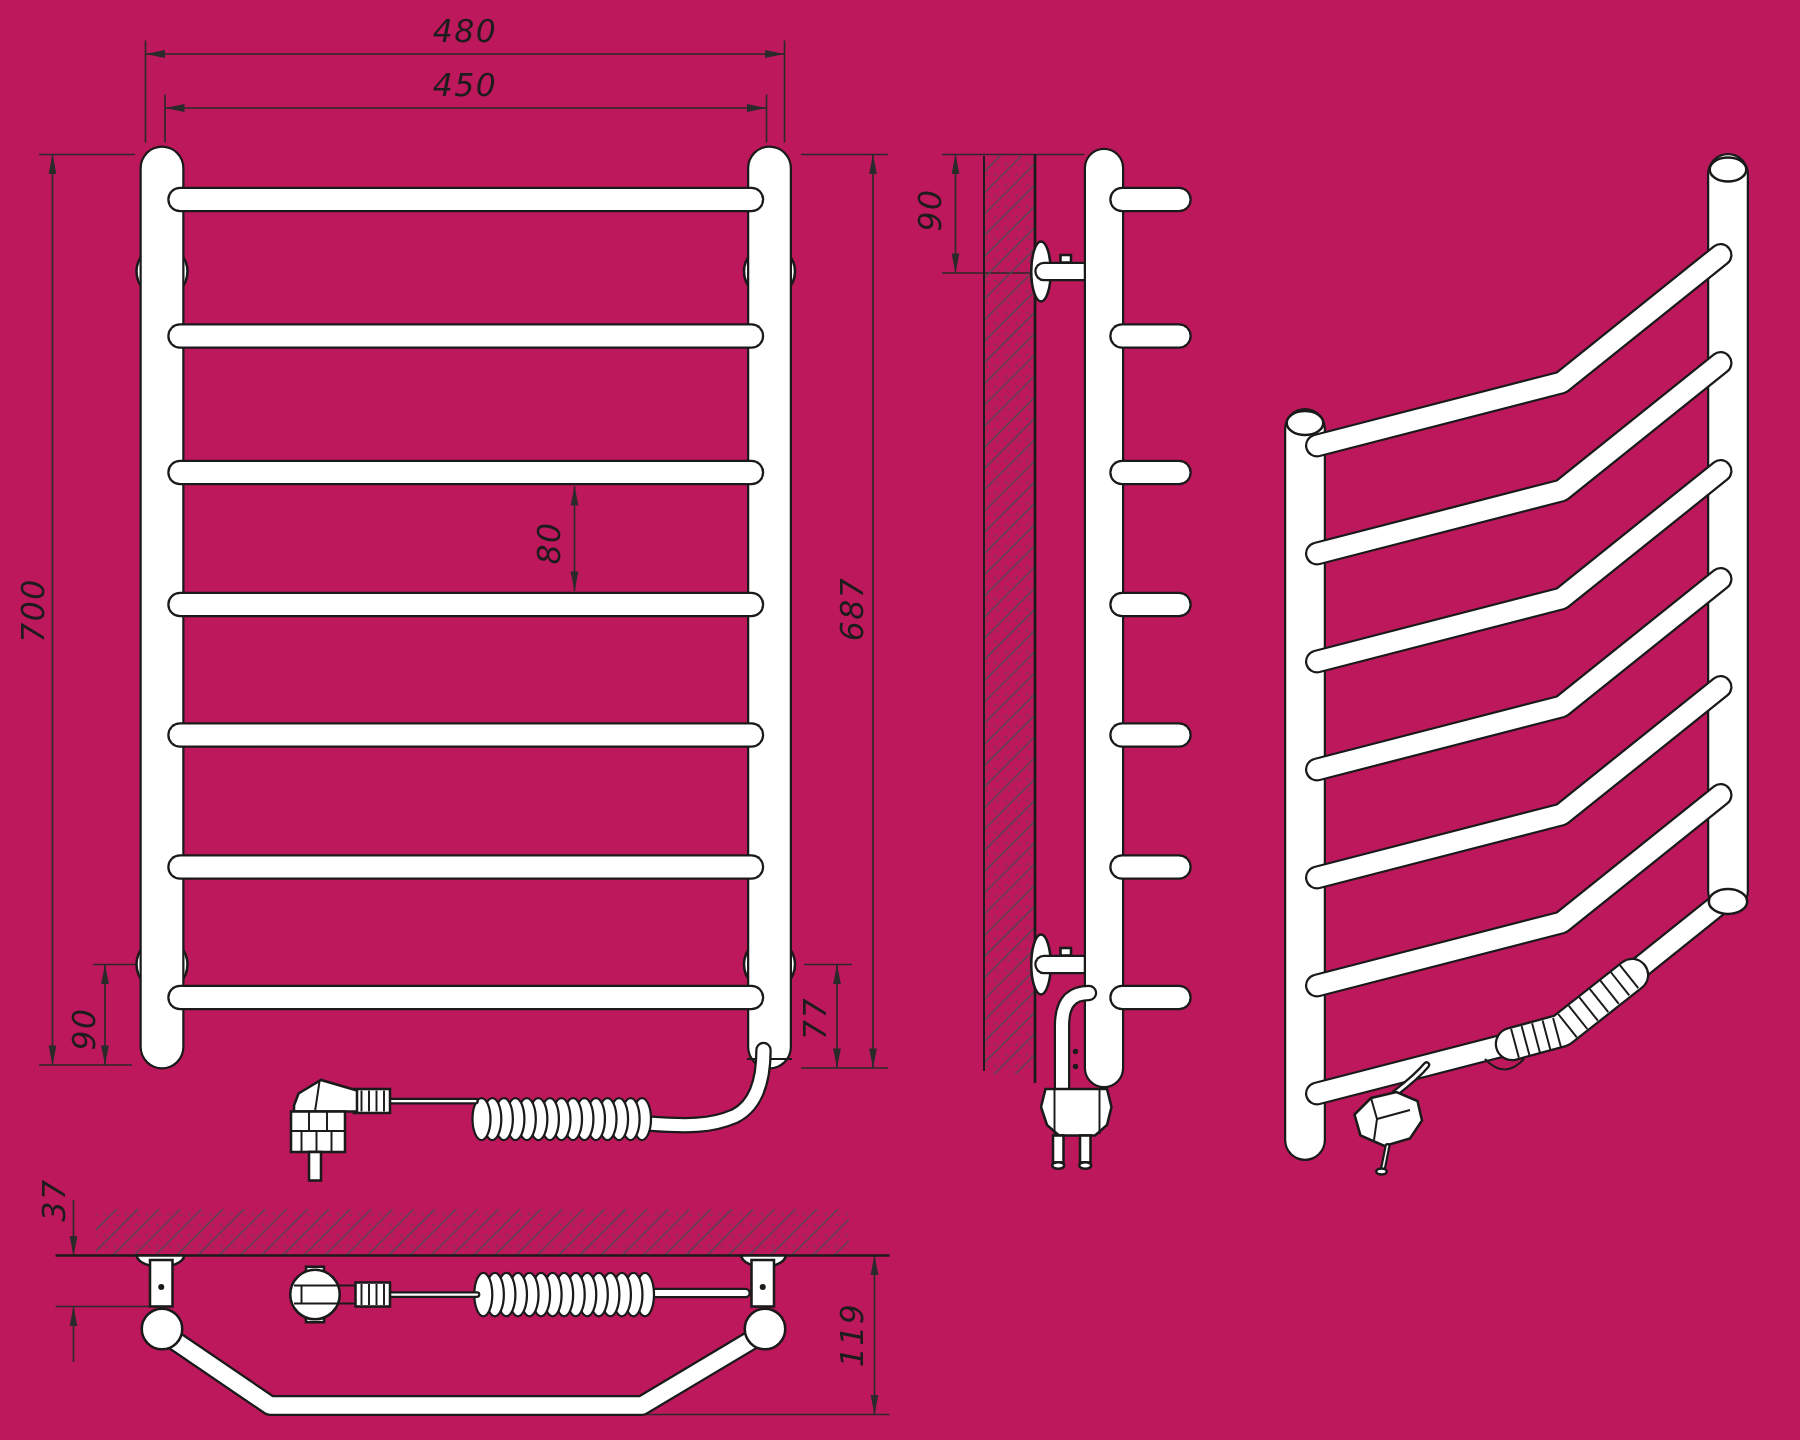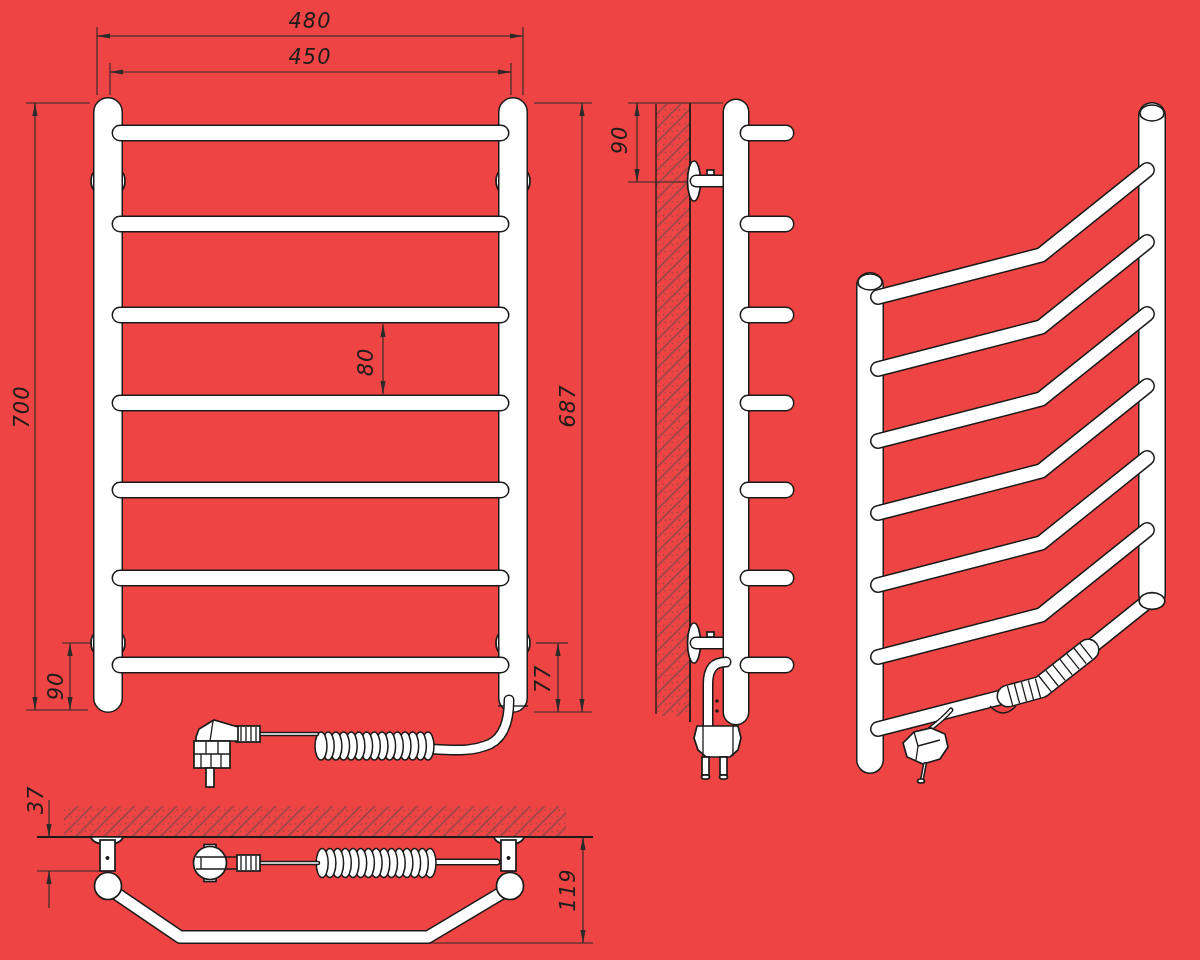--- a/index.html
+++ b/index.html
@@ -1,16 +1,16 @@
 <!DOCTYPE html>
 <html><head>
 <meta charset="utf-8">
 <style>
   html,body{margin:0;padding:0;background:#ffffff;}
-  #stage{width:1200px;height:960px;position:relative;background:#ef4444;overflow:hidden;}
+  #stage{width:1200px;height:960px;position:relative;background:#be185d;overflow:hidden;}
   svg{display:block;}
   .dim{stroke:#2a2a2a;stroke-width:1.1;fill:none;}
   .arr{fill:#2a2a2a;stroke:none;}
   .dimtxt{font-family:"DejaVu Sans","Liberation Sans",sans-serif;font-style:italic;font-size:21px;fill:#1c1c1c;letter-spacing:1px;}
   .shape{fill:#ffffff;stroke:#1a1a1a;stroke-width:1.7;}
   .thin{stroke:#1a1a1a;stroke-width:1.3;fill:none;}
   .thick{stroke:#1a1a1a;stroke-width:1.8;fill:none;}
   .dot{fill:#1a1a1a;stroke:none;}
   .loop{fill:#ffffff;stroke:#1a1a1a;stroke-width:1.5;}
 </style>

